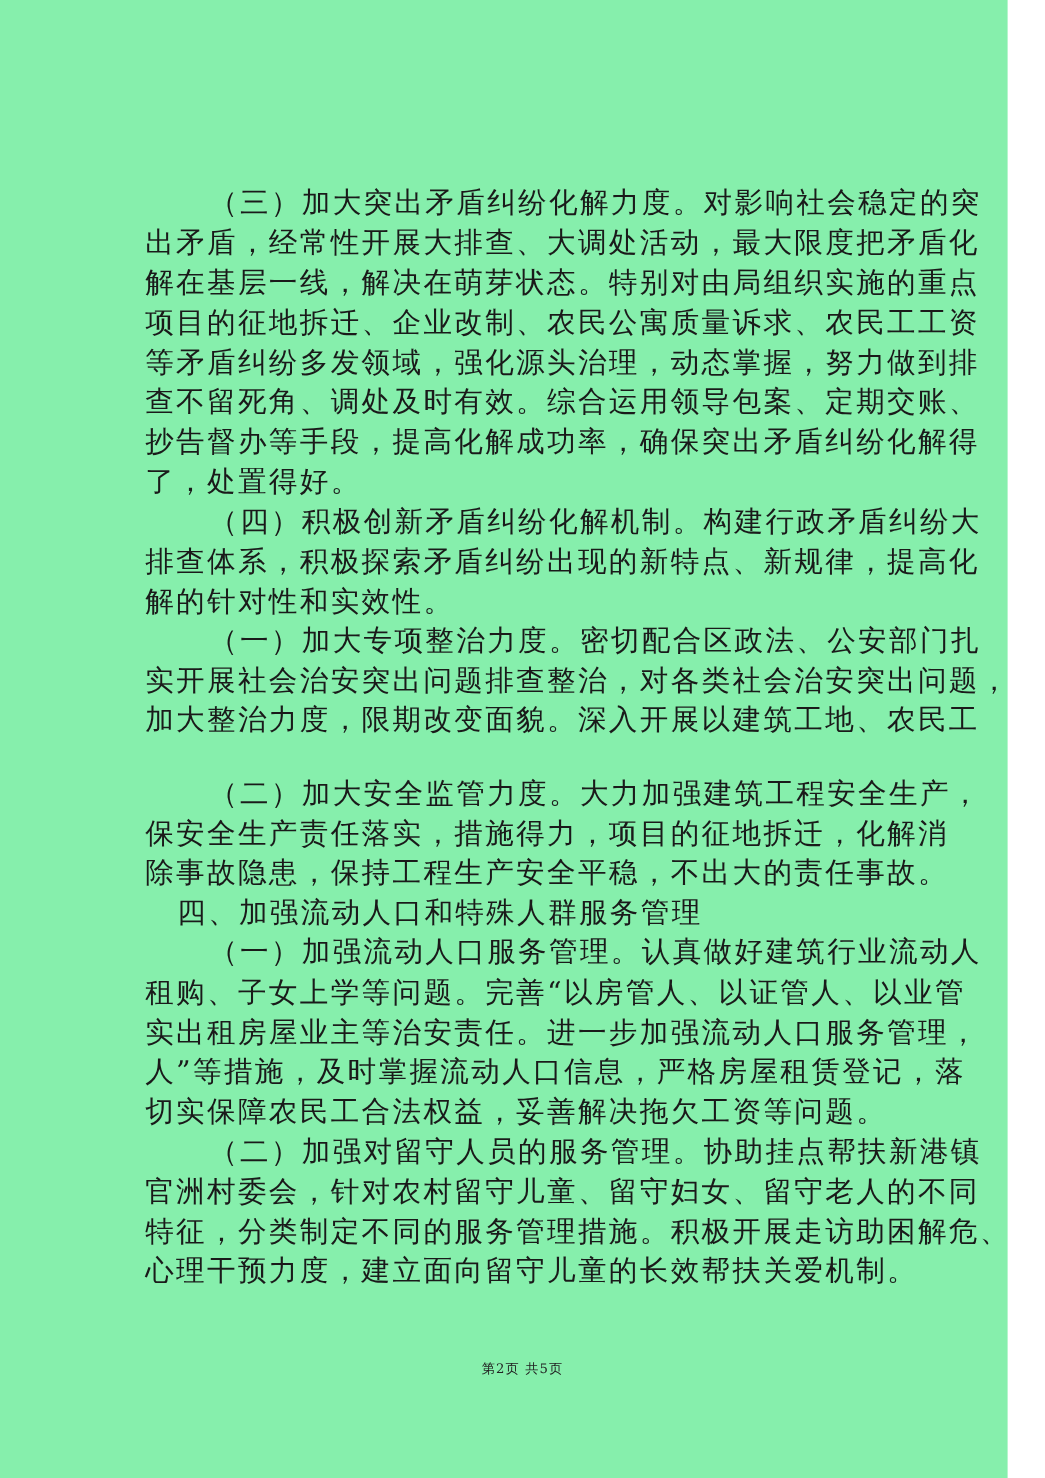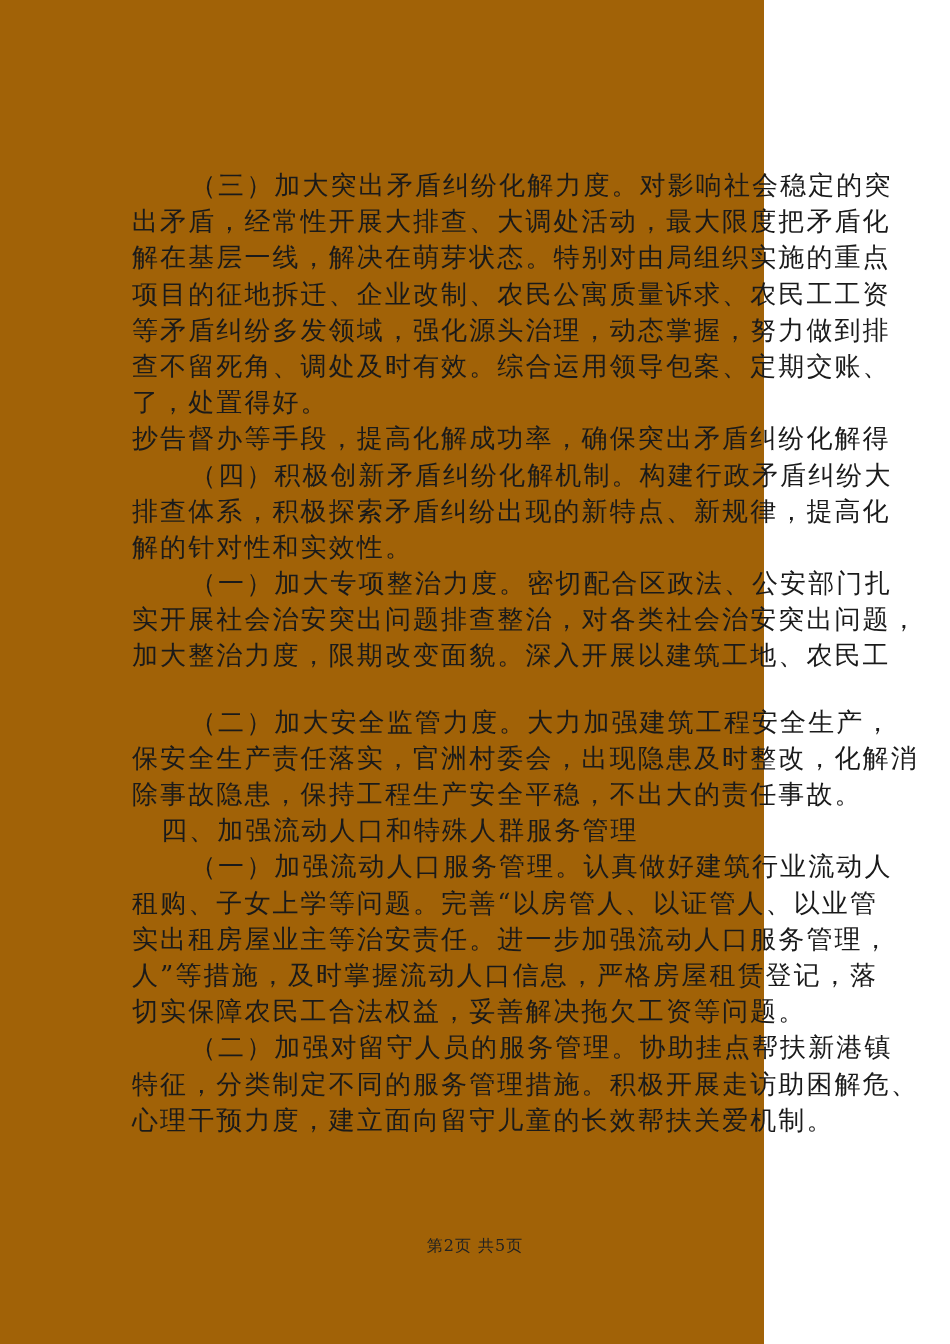--- a/index.html
+++ b/index.html
@@ -1,54 +1,55 @@
 <!DOCTYPE html>
 <html><head>
 <meta charset="utf-8">
 <style>
   html, body { margin: 0; padding: 0; background: #ffffff; }
   body { width: 950px; height: 1344px; position: relative; overflow: hidden;
          font-family: "DejaVu Serif", "Liberation Serif", serif; color: #1a1a1a; }
-  .page { position: absolute; left: 0; top: 0; width: 764px; height: 1344px; background: #a16207; }
+  .page { position: absolute; left: 0; top: 0; width: 916px; height: 1344px; background: #86efac; }
   .body-text { position: absolute; left: 132px; top: 167px; width: 700px; }
   .line { height: 36.2px; line-height: 36.2px; font-size: 26px; letter-spacing: 2.1px;
           white-space: nowrap; overflow: visible; }
   .line.indent2 { padding-left: 58px; }
   .line.indent1 { padding-left: 29px; }
   .gap { height: 30px; }
   .footer { position: absolute; top: 1236px; left: 0; width: 950px; text-align: center;
-            font-size: 16px; letter-spacing: 1px; color: #222; }
+            font-size: 12px; letter-spacing: 1px; color: #222; }
 </style>
 </head>
 <body>
 
 <div class="page">
   <div class="body-text" id="body-text">
       <div class="line indent2">（三）加大突出矛盾纠纷化解力度。对影响社会稳定的突</div>
       <div class="line">出矛盾，经常性开展大排查、大调处活动，最大限度把矛盾化</div>
       <div class="line">解在基层一线，解决在萌芽状态。特别对由局组织实施的重点</div>
       <div class="line">项目的征地拆迁、企业改制、农民公寓质量诉求、农民工工资</div>
       <div class="line">等矛盾纠纷多发领域，强化源头治理，动态掌握，努力做到排</div>
       <div class="line">查不留死角、调处及时有效。综合运用领导包案、定期交账、</div>
+      <div class="line">抄告督办等手段，提高化解成功率，确保突出矛盾纠纷化解得</div>
       <div class="line">了，处置得好。</div>
-      <div class="line">抄告督办等手段，提高化解成功率，确保突出矛盾纠纷化解得</div>
       <div class="line indent2">（四）积极创新矛盾纠纷化解机制。构建行政矛盾纠纷大</div>
       <div class="line">排查体系，积极探索矛盾纠纷出现的新特点、新规律，提高化</div>
       <div class="line">解的针对性和实效性。</div>
       <div class="line indent2">（一）加大专项整治力度。密切配合区政法、公安部门扎</div>
       <div class="line">实开展社会治安突出问题排查整治，对各类社会治安突出问题，</div>
       <div class="line">加大整治力度，限期改变面貌。深入开展以建筑工地、农民工</div>
       <div class="gap"></div>
       <div class="line indent2">（二）加大安全监管力度。大力加强建筑工程安全生产，</div>
-      <div class="line">保安全生产责任落实，官洲村委会，出现隐患及时整改，化解消</div>
+      <div class="line">保安全生产责任落实，措施得力，项目的征地拆迁，化解消</div>
       <div class="line">除事故隐患，保持工程生产安全平稳，不出大的责任事故。</div>
       <div class="line indent1">四、加强流动人口和特殊人群服务管理</div>
       <div class="line indent2">（一）加强流动人口服务管理。认真做好建筑行业流动人</div>
       <div class="line">租购、子女上学等问题。完善“以房管人、以证管人、以业管</div>
       <div class="line">实出租房屋业主等治安责任。进一步加强流动人口服务管理，</div>
       <div class="line">人”等措施，及时掌握流动人口信息，严格房屋租赁登记，落</div>
       <div class="line">切实保障农民工合法权益，妥善解决拖欠工资等问题。</div>
       <div class="line indent2">（二）加强对留守人员的服务管理。协助挂点帮扶新港镇</div>
+      <div class="line">官洲村委会，针对农村留守儿童、留守妇女、留守老人的不同</div>
       <div class="line">特征，分类制定不同的服务管理措施。积极开展走访助困解危、</div>
       <div class="line">心理干预力度，建立面向留守儿童的长效帮扶关爱机制。</div>
     </div>
   <div class="footer">第2页 共5页</div>
 </div>
 
 </body></html>

